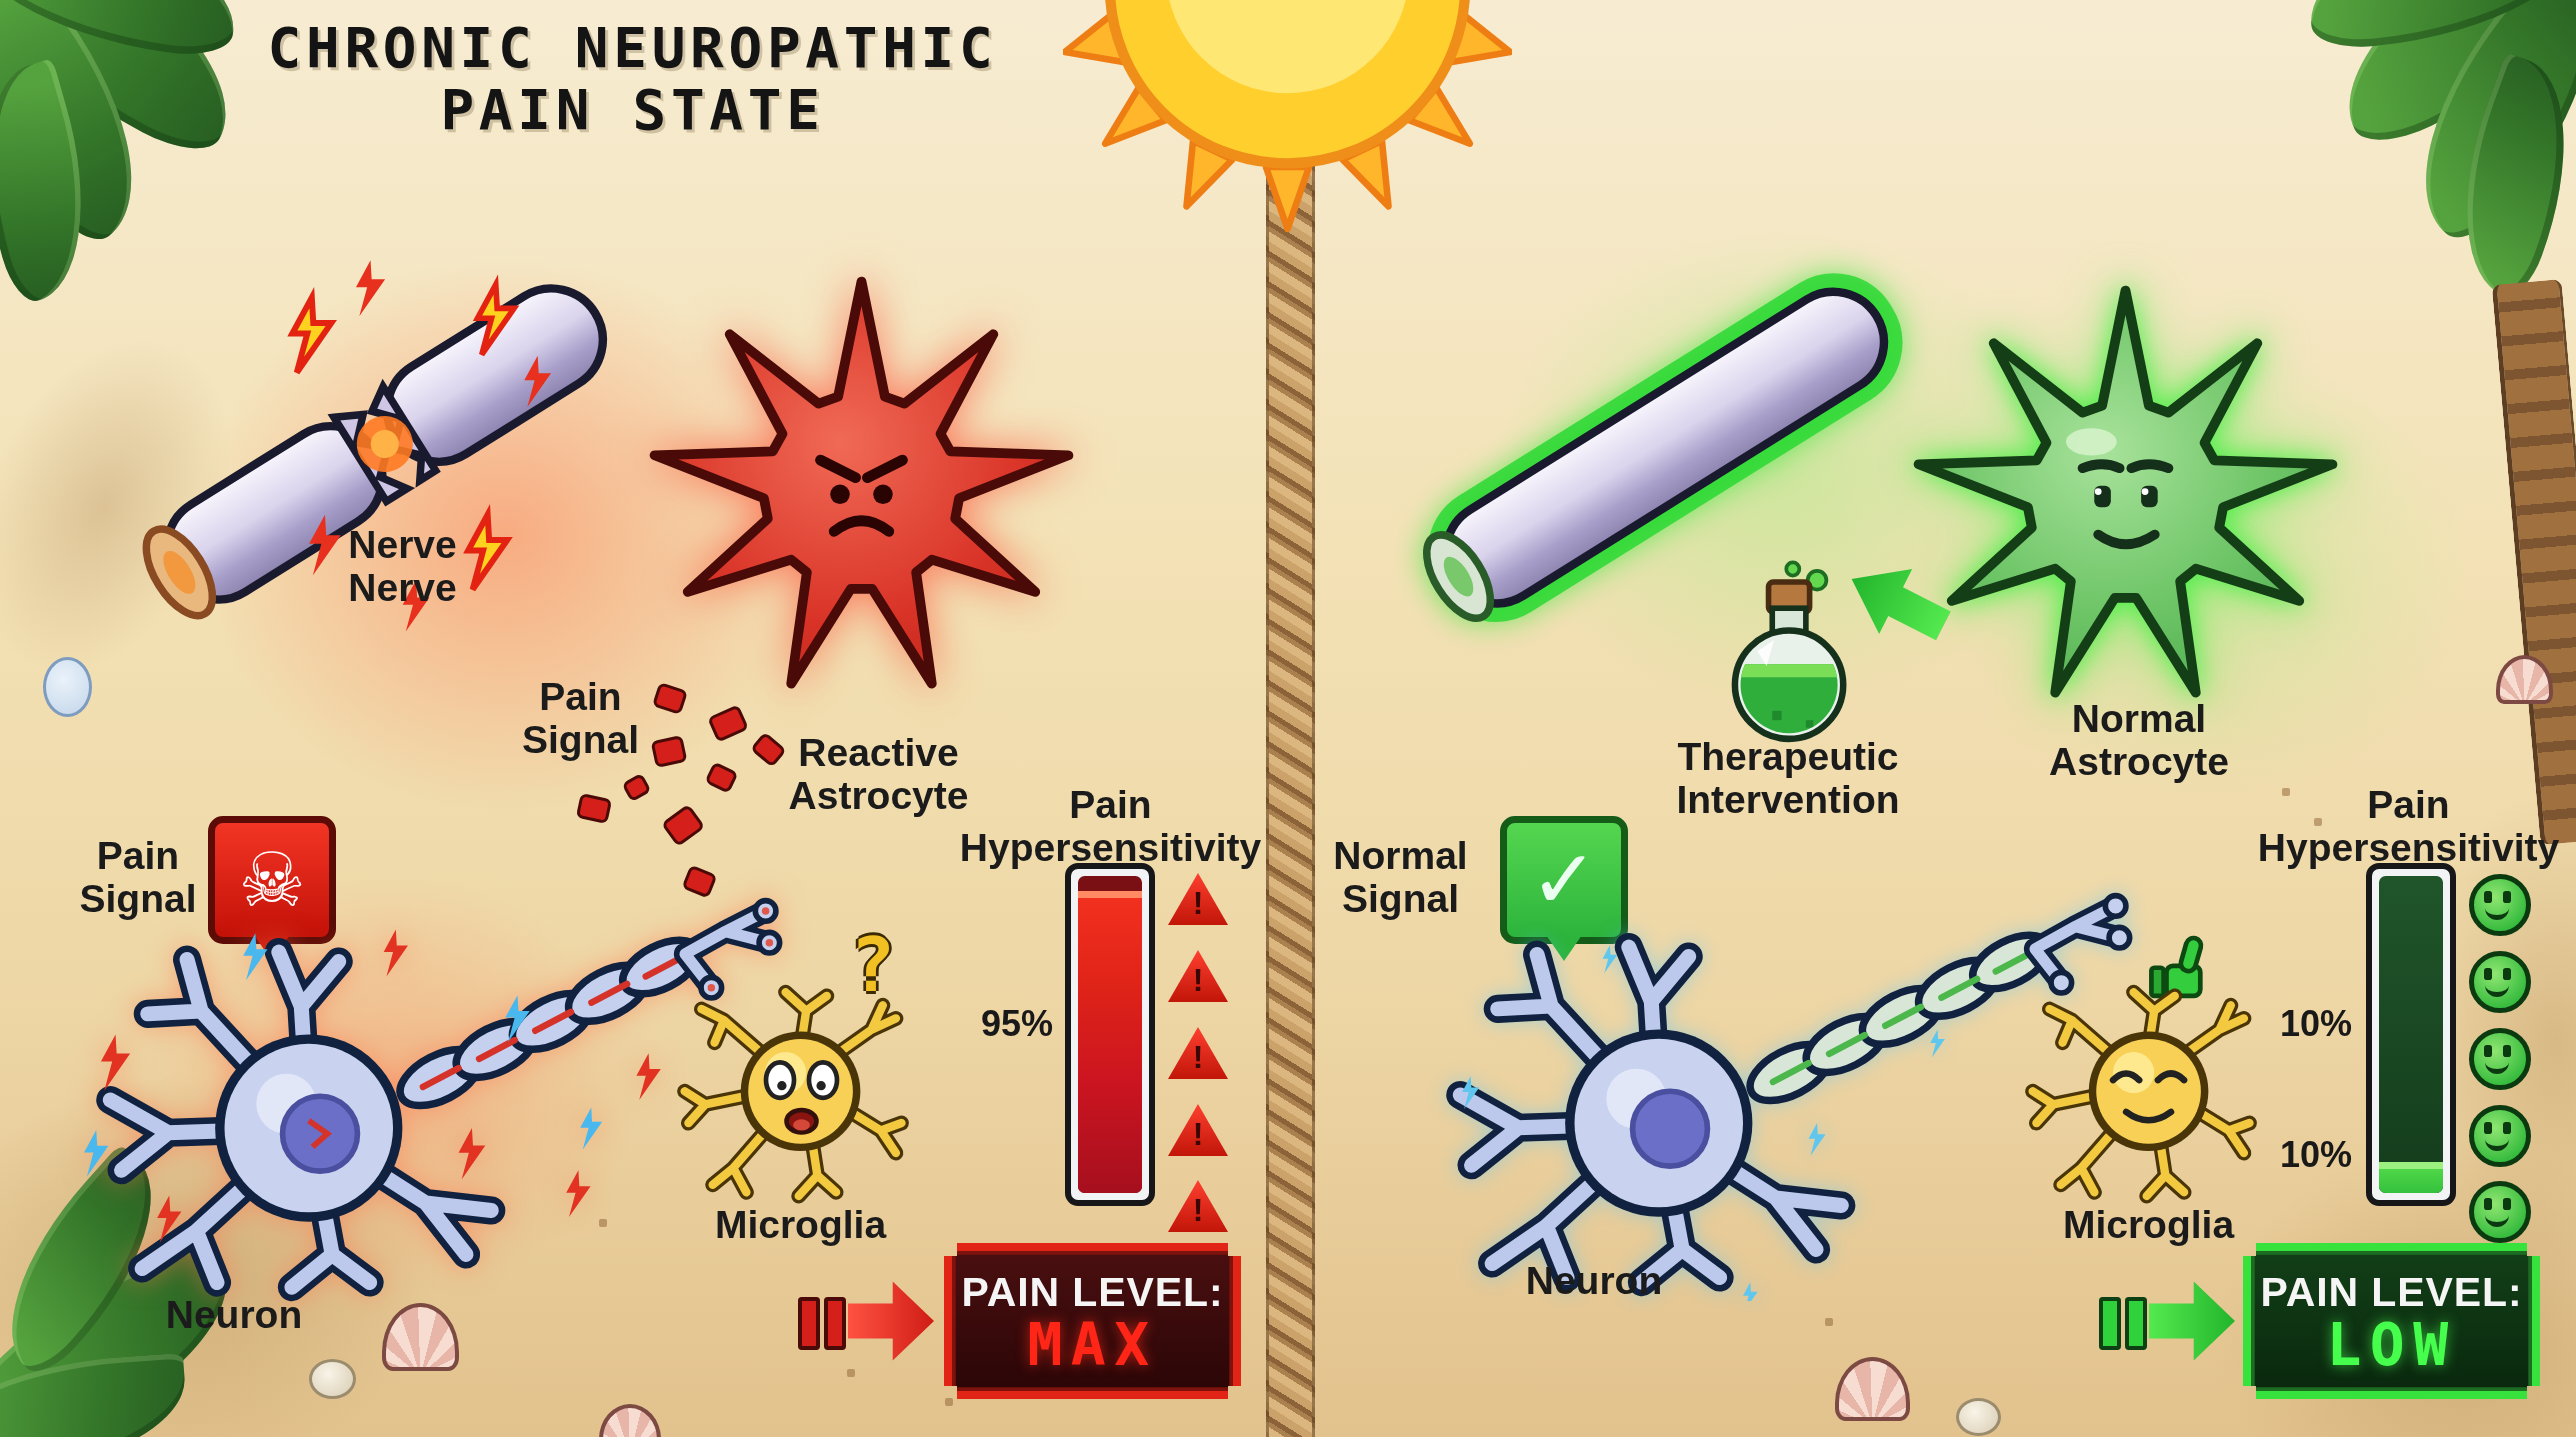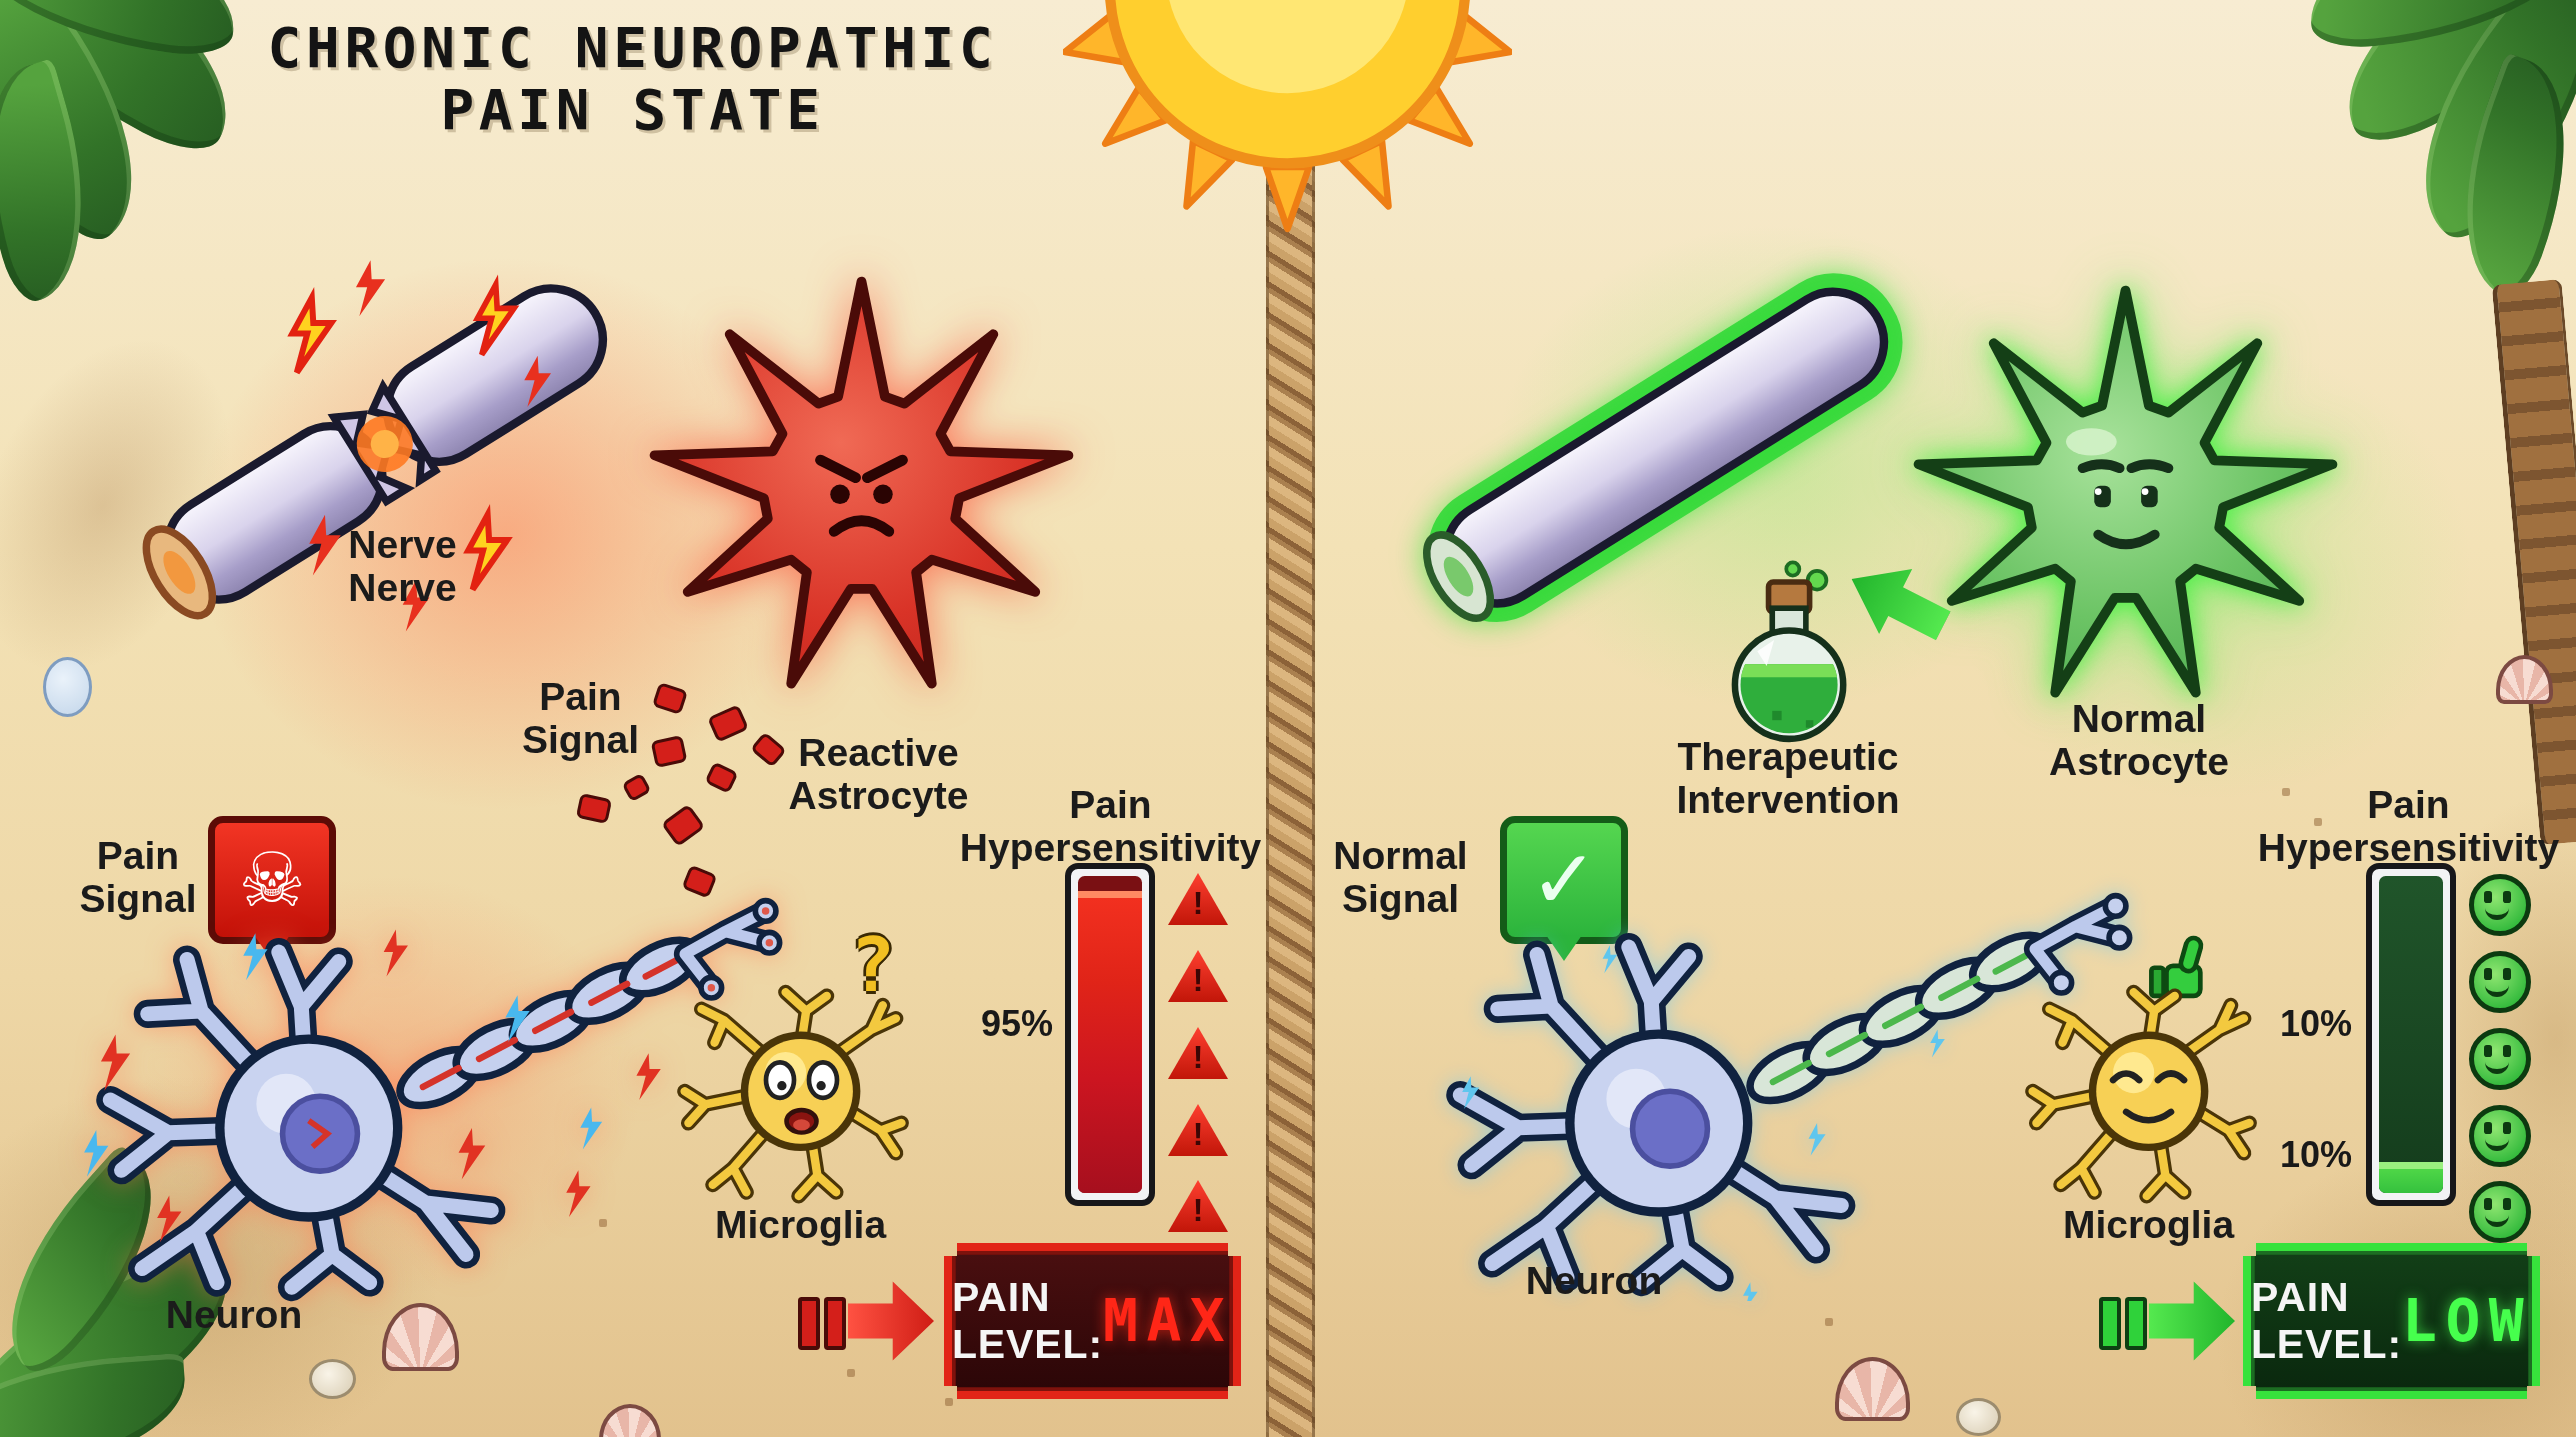--- a/index.html
+++ b/index.html
@@ -43,21 +43,21 @@
   .warn{position:absolute;width:60px;height:54px;clip-path:polygon(50% 2%,100% 98%,0 98%);
     background:linear-gradient(180deg,#ff4030,#c01508);display:flex;align-items:flex-end;justify-content:center;
     filter:drop-shadow(2.8px 0 0 #2a0402) drop-shadow(-2.8px 0 0 #2a0402) drop-shadow(0 2.8px 0 #2a0402) drop-shadow(0 -2.8px 0 #2a0402);}
   .warn span{color:#3c0605;font-weight:bold;font-size:32px;line-height:1;padding-bottom:7.5px;}
   .smiley{position:absolute;width:52px;height:52px;border-radius:50%;
     background:radial-gradient(circle at 40% 35%,#8fe671,#2fb83a 80%);border:5.6px solid #0c3a10;}
   .smiley::before{content:"";position:absolute;left:10.3px;top:12px;width:7.5px;height:12px;background:#0c3a10;
     border-radius:2.8px;box-shadow:19px 0 0 #0c3a10;}
   .smiley::after{content:"";position:absolute;left:11.2px;top:24px;width:24px;height:12px;
     border-bottom:5.6px solid #0c3a10;border-radius:0 0 13px 13px;}
-  .plbadge{position:absolute;width:281px;height:140px;display:flex;align-items:center;justify-content:center;
+  .plbadge{position:absolute;width:281px;height:140px;display:flex;flex-direction:column;align-items:center;justify-content:center;
     border-radius:9.4px;clip-path:polygon(13px 0,calc(100% - 13px) 0,calc(100% - 13px) 13px,100% 13px,100% calc(100% - 13px),calc(100% - 13px) calc(100% - 13px),calc(100% - 13px) 100%,13px 100%,13px calc(100% - 13px),0 calc(100% - 13px),0 13px,13px 13px);}
   .plbadge-red{background:linear-gradient(180deg,#4a0f10,#2b0607);border:8.4px solid #e22417;box-shadow:inset 0 0 0 3.7px #7e120c;}
   .plbadge-green{background:linear-gradient(180deg,#123f17,#0a280e);border:8.4px solid #37e23c;box-shadow:inset 0 0 0 3.7px #1c6d22;}
   .pl-label{font-weight:bold;font-size:41px;color:#f5f5f5;letter-spacing:0.9px;}
   .pl-value{font-family:"DejaVu Sans Mono",monospace;font-weight:800;font-size:58px;letter-spacing:8.4px;line-height:1;}
   .pl-value-red{color:#ff2617;text-shadow:0 0 13px rgba(255,45,25,.65);}
   .pl-value-green{color:#46ff4d;text-shadow:0 0 13px rgba(70,255,80,.65);}
   .arrowR{position:absolute;width:86px;height:88px;clip-path:polygon(0 30%,52% 30%,52% 5%,100% 50%,52% 95%,52% 70%,0 70%);}
   .arrow-red{background:linear-gradient(90deg,#ff5242,#cf1d15);
     filter:drop-shadow(3.7px 0 0 #4a0b08) drop-shadow(-3.7px 0 0 #4a0b08) drop-shadow(0 3.7px 0 #4a0b08) drop-shadow(0 -3.7px 0 #4a0b08);}

